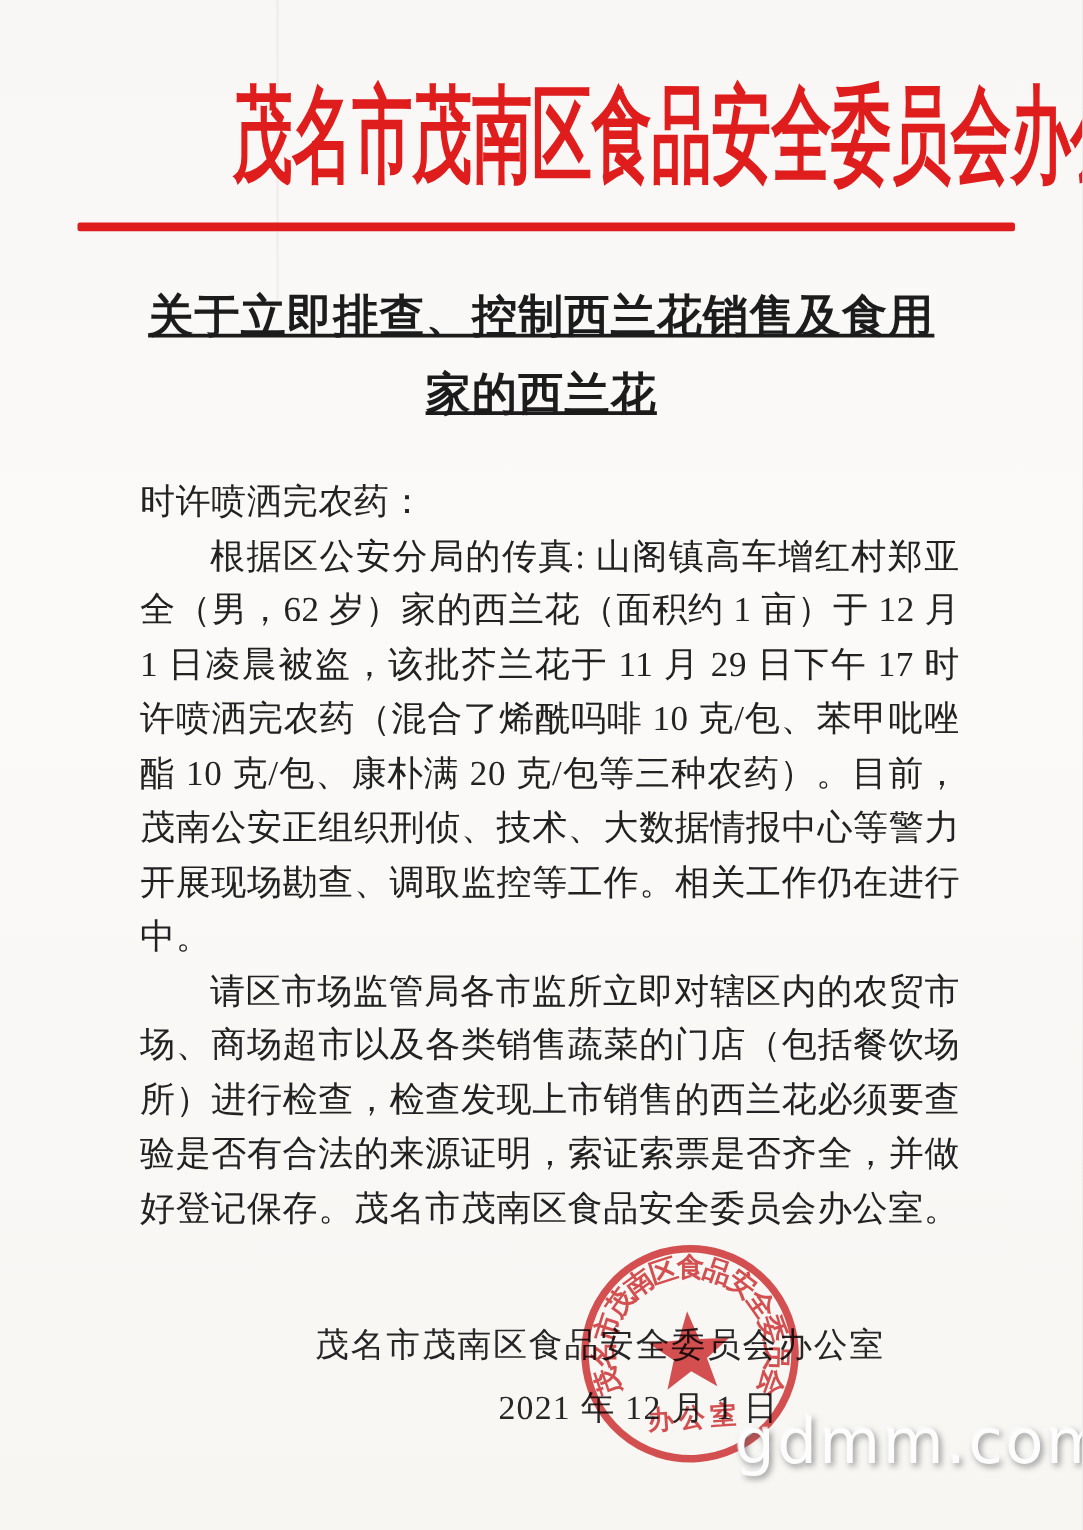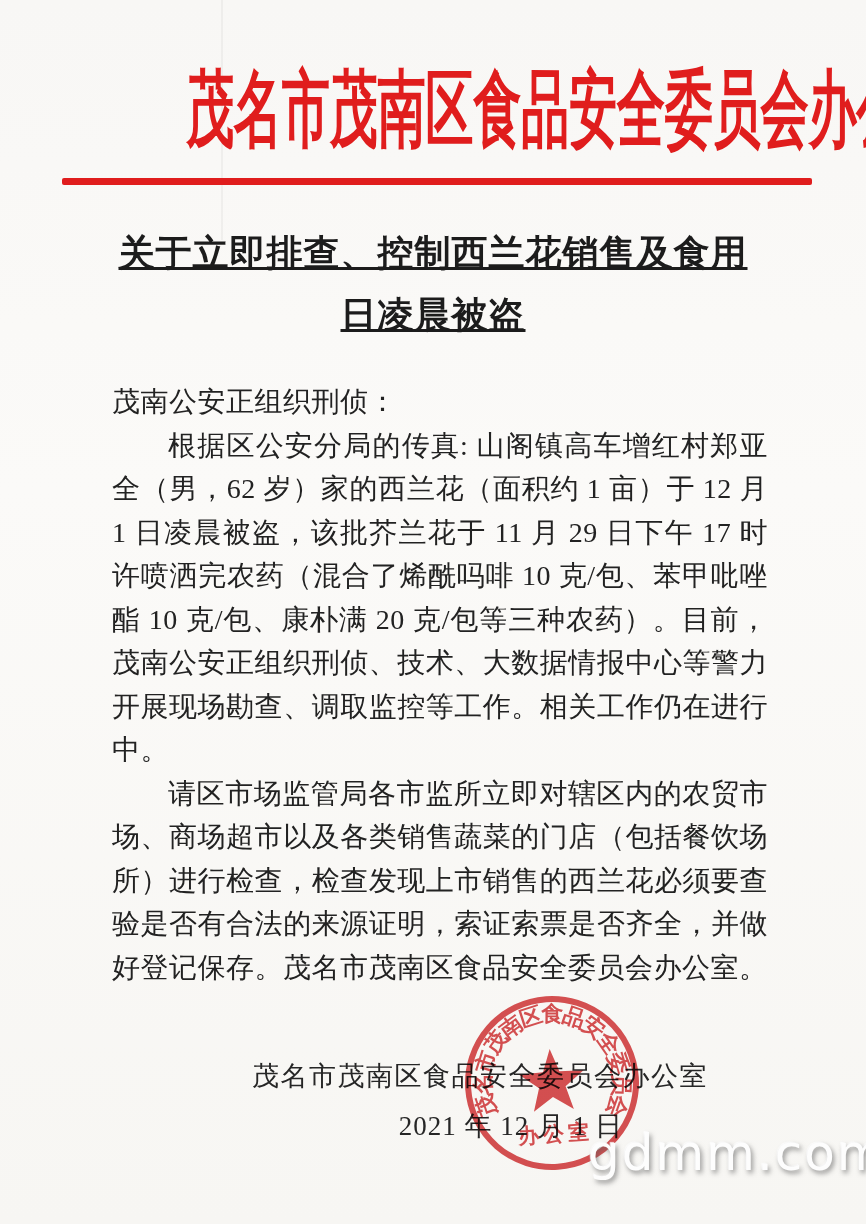--- a/index.html
+++ b/index.html
@@ -72,25 +72,25 @@
 
   <div class="scan-line"></div>
 
   <header>
     <div class="letterhead-text">茂名市茂南区食品安全委员会办公室</div>
     <div class="red-rule"></div>
   </header>
 
   <h1 class="doc-title">
     <div>关于立即排查、控制西兰花销售及食用</div>
-    <div>日凌晨被盗</div>
+    <div>家的西兰花</div>
   </h1>
 
   <main class="doc-body">
-    <p class="salutation">茂南公安正组织刑侦：</p>
+    <p class="salutation">时许喷洒完农药：</p>
     <p class="indent">根据区公安分局的传真: 山阁镇高车增红村郑亚全（男，62 岁）家的西兰花（面积约 1 亩）于 12 月 1 日凌晨被盗，该批芥兰花于 11 月 29 日下午 17 时许喷洒完农药（混合了烯酰吗啡 10 克/包、苯甲吡唑酯 10 克/包、康朴满 20 克/包等三种农药）。目前，茂南公安正组织刑侦、技术、大数据情报中心等警力开展现场勘查、调取监控等工作。相关工作仍在进行中。</p>
     <p class="indent">请区市场监管局各市监所立即对辖区内的农贸市场、商场超市以及各类销售蔬菜的门店（包括餐饮场所）进行检查，检查发现上市销售的西兰花必须要查验是否有合法的来源证明，索证索票是否齐全，并做好登记保存。茂名市茂南区食品安全委员会办公室。</p>
   </main>
 
   <div class="issuer-line">茂名市茂南区食品安全委员会办公室</div>
 
   <div class="date-line">2021 年 12 月 1 日</div>
 
   <svg class="seal" viewBox="-100 -100 200 200" xmlns="http://www.w3.org/2000/svg">
     <circle cx="0" cy="0" r="84" fill="none" stroke="#d4393b" stroke-width="6"></circle>

